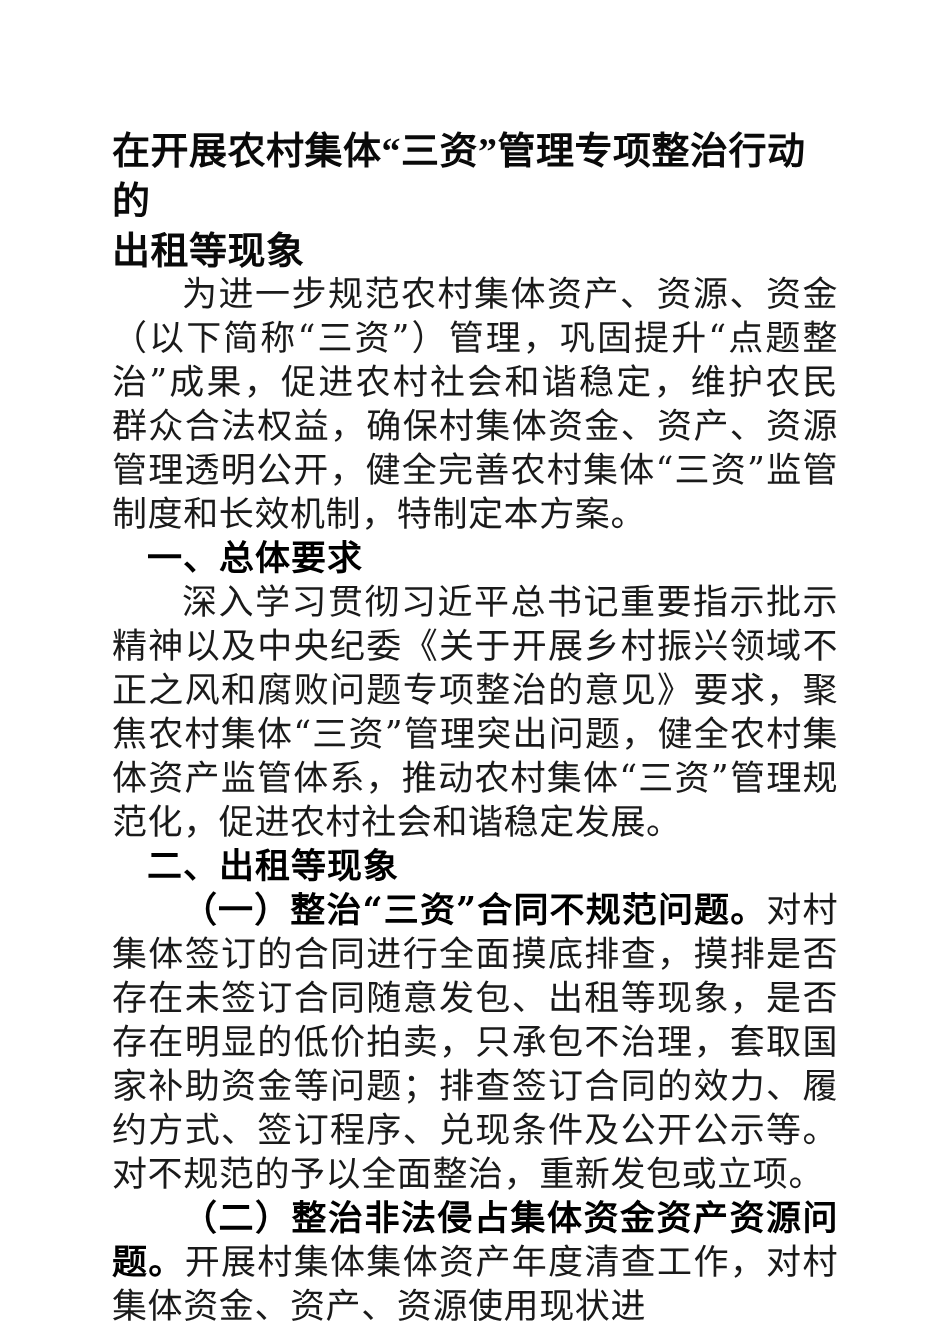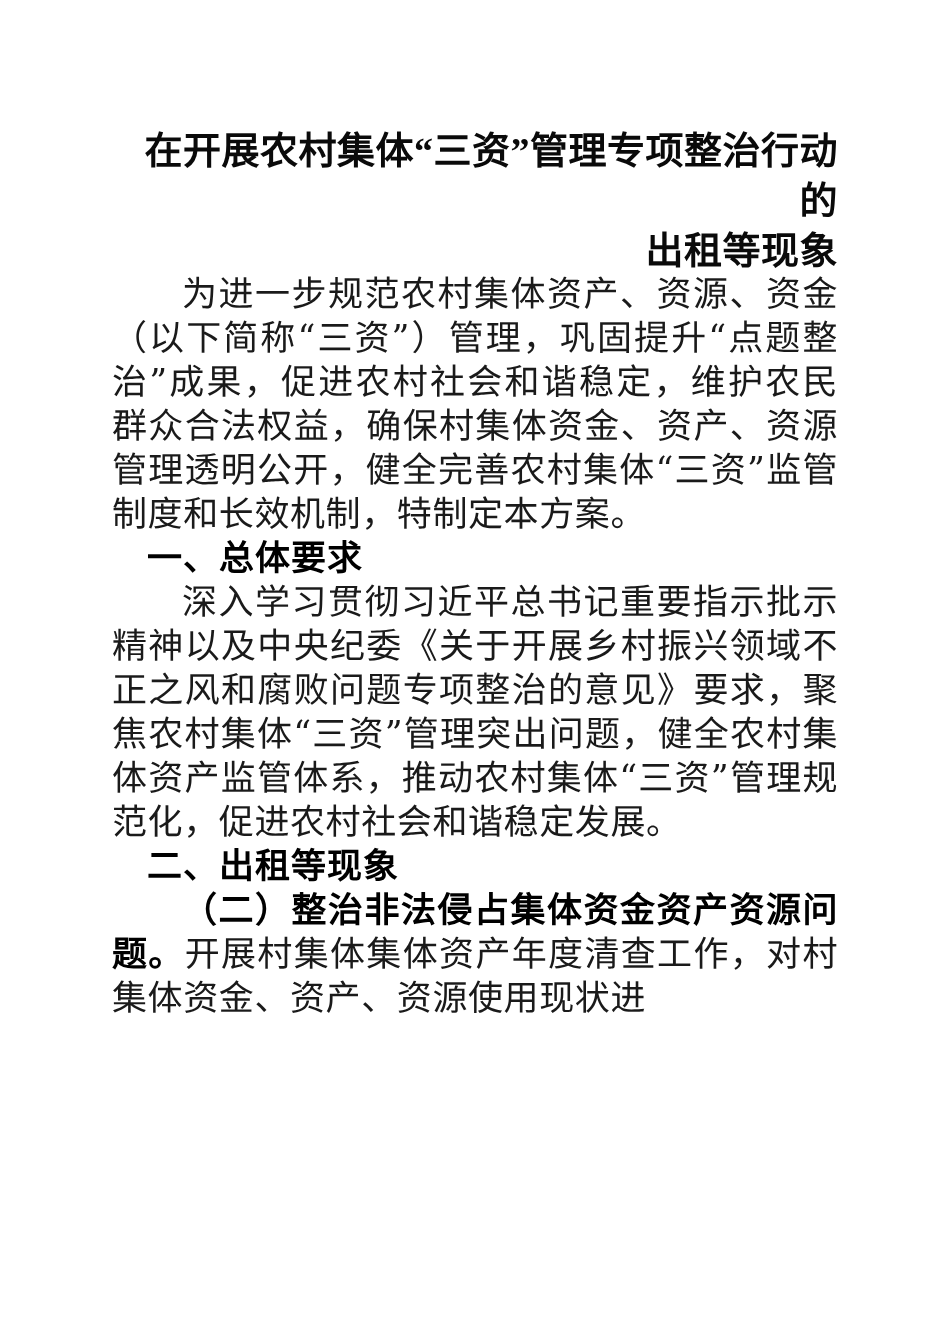--- a/index.html
+++ b/index.html
@@ -26,21 +26,21 @@
     box-sizing: border-box;
     padding: 0;
   }
 
   
   .doc-title {
     position: absolute;
     left: 112px;
     top: 126px;
     width: 726px;
-    text-align: right;
+    text-align: left;
     font-family: "Liberation Serif", "DejaVu Serif", serif;
     font-weight: 700;
     font-size: 38px;
     line-height: 50px;
     letter-spacing: 0.5px;
     color: #0a0a0a;
   }
 
   
   .body-block {
@@ -102,18 +102,19 @@
   <div class="body-block">
 
     <p class="para">为进一步规范农村集体资产、资源、资金（以下简称“三资”）管理，巩固提升“点题整治”成果，促进农村社会和谐稳定，维护农民群众合法权益，确保村集体资金、资产、资源管理透明公开，健全完善农村集体“三资”监管制度和长效机制，特制定本方案。</p>
 
     <h2 class="section-heading">一、总体要求</h2>
 
     <p class="para">深入学习贯彻习近平总书记重要指示批示精神以及中央纪委《关于开展乡村振兴领域不正之风和腐败问题专项整治的意见》要求，聚焦农村集体“三资”管理突出问题，健全农村集体资产监管体系，推动农村集体“三资”管理规范化，促进农村社会和谐稳定发展。</p>
 
     <h2 class="section-heading">二、出租等现象</h2>
 
+    <p class="para"><span class="lead">（一）整治“三资”合同不规范问题。</span><span class="rest">对村集体签订的合同进行全面摸底排查，摸排是否存在未签订合同随意发包、出租等现象，是否存在明显的低价拍卖，只承包不治理，套取国家补助资金等问题；排查签订合同的效力、履约方式、签订程序、兑现条件及公开公示等。对不规范的予以全面整治，重新发包或立项。</span></p>
 
     <p class="para"><span class="lead">（二）整治非法侵占集体资金资产资源问题。</span><span class="rest">开展村集体集体资产年度清查工作，对村集体资金、资产、资源使用现状进</span></p>
 
   </div>
 
 </div>
 
 </body></html>

